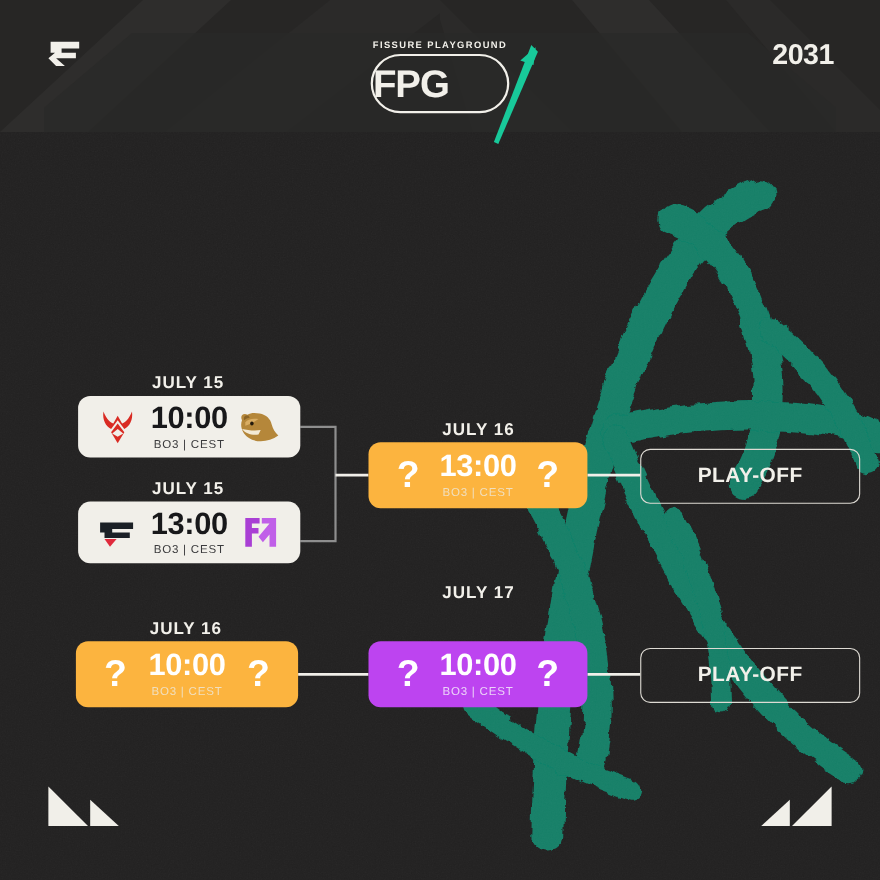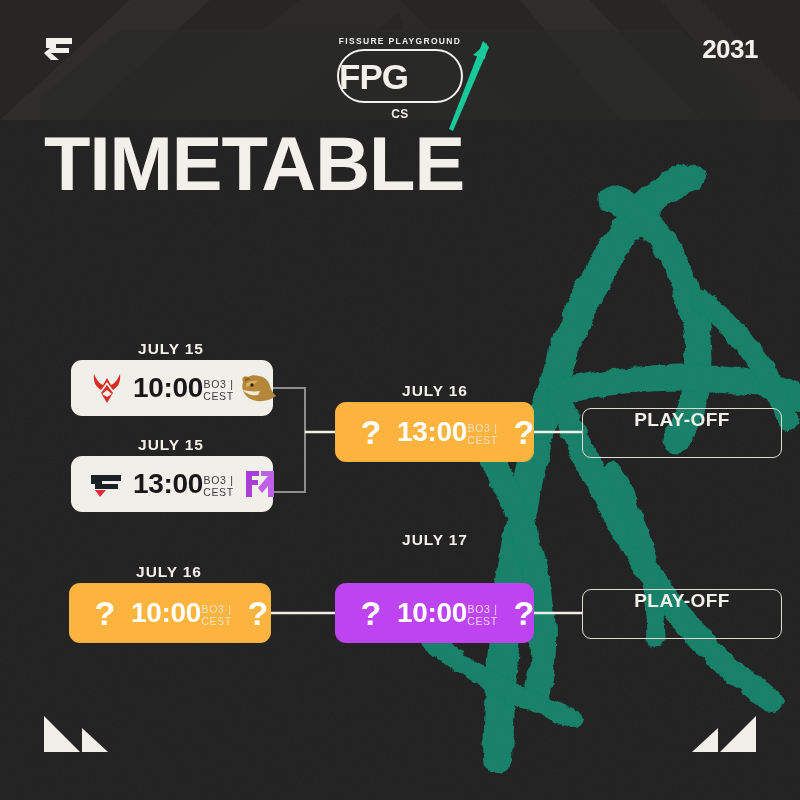--- a/index.html
+++ b/index.html
@@ -103,40 +103,40 @@
     display: flex; align-items: center; justify-content: center;
     flex: 0 0 52px;
   }
   .slot svg { display: block; }
   .qmark {
     font-size: 34px; font-weight: 800; color: #ffffff; line-height: 1;
   }
 
   .center {
     flex: 1 1 auto; text-align: center;
-    display: flex; flex-direction: row;
+    display: flex; flex-direction: column;
     align-items: center; justify-content: center;
   }
   .time {
     font-size: 28px; font-weight: 800; letter-spacing: -0.3px;
     line-height: 1; color: #18181a;
   }
   .meta {
     font-size: 10.5px; font-weight: 400; letter-spacing: 0.7px;
     margin-top: 4px; color: #3b3b3d;
   }
   .match.orange .time, .match.purple .time { color: #ffffff; }
   .match.orange .meta { color: #f0dfbf; }
   .match.purple .meta { color: #ecd3f8; }
 
   .playoff {
     position: absolute;
     border: 1.6px solid #dedbd4;
     border-radius: 9px;
-    display: flex; justify-content: center;
+    display: flex; align-items: center; justify-content: center;
     z-index: 4;
   }
   .playoff span {
     font-size: 19px; font-weight: 800; color: #f2f0ea;
     letter-spacing: 0.4px;
   }
 
   
   .corner { position: absolute; z-index: 3; }
   .corner.bl { left: 42px; bottom: 42px; }
@@ -203,28 +203,26 @@
       <div class="logo-top">FISSURE PLAYGROUND</div>
       <div class="logo-pill">
         <span class="logo-word">FPG</span>
         <span class="logo-slash">
           <svg width="60" height="98" viewBox="0 0 60 98" xmlns="http://www.w3.org/2000/svg">
             <path d="M46 4 L 52 10 L 16 94 L 12 92 Z" fill="#18c99a"></path>
             <path d="M36 18 L 50 6 L 48 22 Z" fill="#18c99a"></path>
           </svg>
         </span>
       </div>
-      <div class="logo-sub">CS</div>
     </div>
 
     <div class="year">2031</div>
   </div>
 
   <div class="titles">
-    <div class="title-main">TIMETABLE</div>
   </div>
 
   <div class="bracket">
 
     <div class="lines">
       <svg width="800" height="800" viewBox="0 0 800 800" xmlns="http://www.w3.org/2000/svg">
 
         <path d="M248 388 L 280 388 L 280 492 L 248 492" fill="none" stroke="#8e8e8e" stroke-width="2"></path>
         <path d="M280 432 L 310 432" fill="none" stroke="#f1efe9" stroke-width="2.5"></path>
         <path d="M509 432 L 557 432" fill="none" stroke="#f1efe9" stroke-width="2.5"></path>

